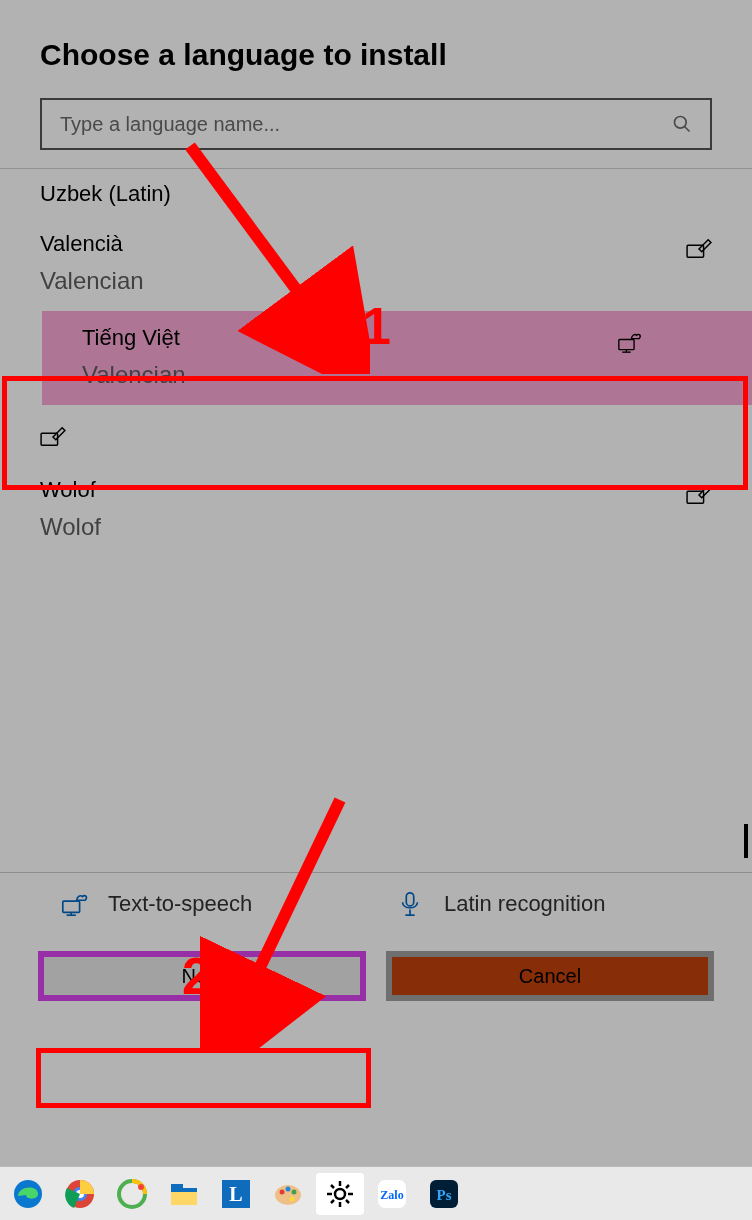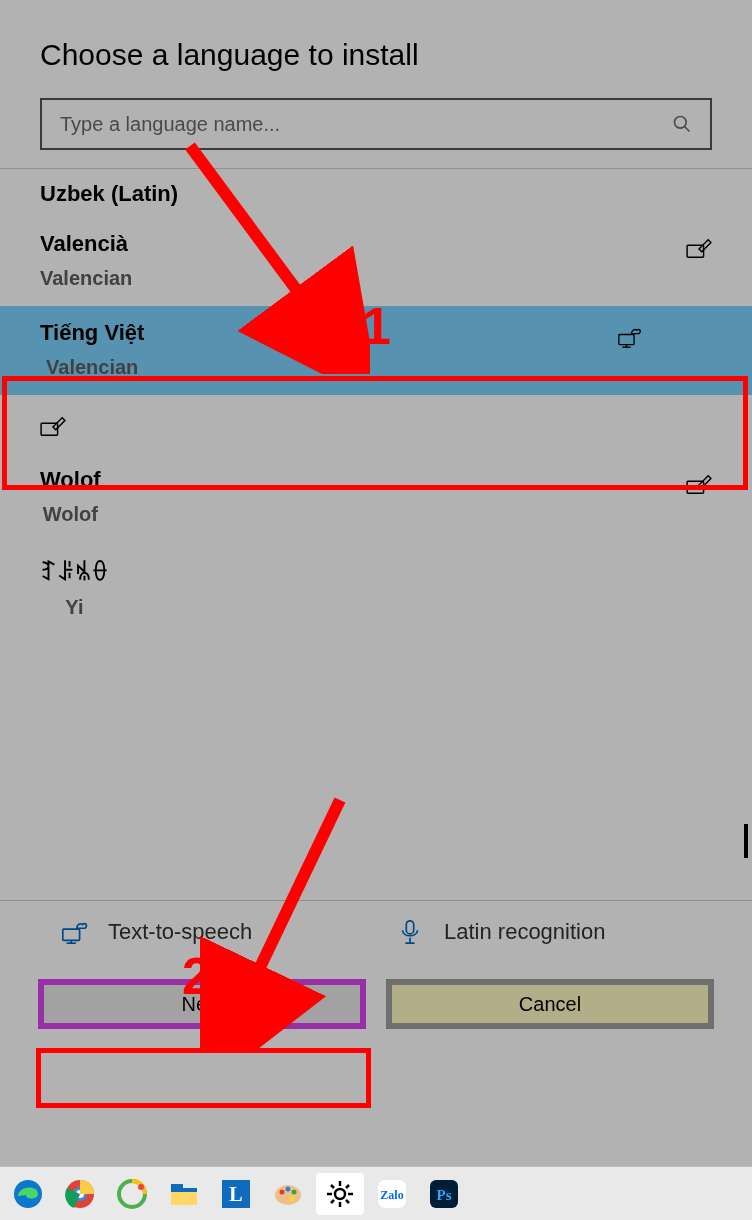--- a/index.html
+++ b/index.html
@@ -11,21 +11,21 @@
     position: relative;
     overflow: hidden;
   }
   .dialog {
     width: 100%;
     height: 100%;
     position: relative;
   }
   .title {
     font-size: 30px;
-    font-weight: 400;
+    font-weight: 700;
     color: #000;
     padding: 38px 40px 26px 40px;
   }
   .searchbox {
     margin: 0 40px 18px 40px;
     border: 2px solid #555;
     height: 52px;
     display: flex;
     align-items: center;
     padding: 0 18px;
@@ -39,70 +39,68 @@
     width: 20px; height: 20px;
     stroke: #6b6b6b; fill: none;
   }
   .divider {
     height: 1px;
     background: #d0d0d0;
     margin-top: 12px;
   }
   .list {
     width: 100%;
-    font-weight: bold;
   }
   .item {
     padding: 14px 40px 16px 40px;
     display: flex;
     align-items: flex-start;
     justify-content: space-between;
   }
   .item.partial { padding-top: 12px; padding-bottom: 10px;}
   .item .textcol {
     display: flex;
     flex-direction: column;
     gap: 10px;
   }
   .item .native {
     font-size: 22px;
     color: #000;
   }
   .item .english {
-    font-size: 20px;
+    font-size: 24px;
     color: #5e5e5e;
-    text-align: center;
   }
   .item.single .native { margin-bottom:0; }
   .item .icons {
     display:flex;
     gap:14px;
     align-items:center;
     padding-top:6px;
   }
   .feat-icon {
     width: 26px; height: 22px;
     stroke:#000; fill:none; stroke-width:1.6;
   }
   .item.selected {
-    background: #7dd3fc;
+    background: #f9a8d4;
+    margin-left: 42px;
   }
   .item.selected .feat-icon { stroke:#000; }
   .red-box-1 {
     position:absolute;
     left:2px; top:376px; width:746px; height:114px;
     border:5px solid #ff0000;
     pointer-events:none;
   }
   .bottom-panel {
     position:absolute;
     left:0; top:872px; width:100%;
     border-top:1px solid #ccc;
     padding: 18px 40px 0 40px;
-    margin-top: 28px;
   }
   .legend {
     display:grid;
     grid-template-columns: 1fr 1fr;
     row-gap:26px;
     column-gap:20px;
     margin-bottom:34px;
     padding-left:20px;
   }
   .legend-item {
@@ -126,21 +124,21 @@
     flex:1;
     height:50px;
     display:flex;
     align-items:center;
     justify-content:center;
     font-size:20px;
     border:6px solid #d946ef;
     cursor:pointer;
   }
   .btn.primary { background:#e8e8e8; color:#000; }
-  .btn.secondary { background:#fef9c3; color:#000; border-color:#a0a0a0;}
+  .btn.secondary { background:#c2410c; color:#000; border-color:#a0a0a0;}
   .red-box-2 {
     position:absolute;
     left:36px; top:1048px; width:335px; height:60px;
     border:5px solid #ff0000;
     pointer-events:none;
   }
   .arrow { position:absolute; pointer-events:none; }
   .anno-num {
     position:absolute;
     font-size:52px;
@@ -245,26 +243,20 @@
         <span class="english">Wolof</span>
       </div>
       <div class="icons">
         <svg class="feat-icon" viewBox="0 0 28 24">
             <rect x="1" y="9" width="18" height="13" rx="1"></rect>
             <path d="M14 13 L24 3 L27 6 L17 16 Z"></path>
           </svg>
       </div>
     </div>
 
-    <div class="item">
-      <div class="textcol">
-        <span class="native">ꆈꌠꁱꂷ</span>
-        <span class="english">Yi</span>
-      </div>
-    </div>
 
   </div>
 
   <div class="cursor-bar"></div>
 
   <div class="bottom-panel">
     <div class="legend">
       <div class="legend-item">
         <svg class="legend-icon" viewBox="0 0 30 26">
             <rect x="3" y="10" width="18" height="12" rx="1"></rect>

